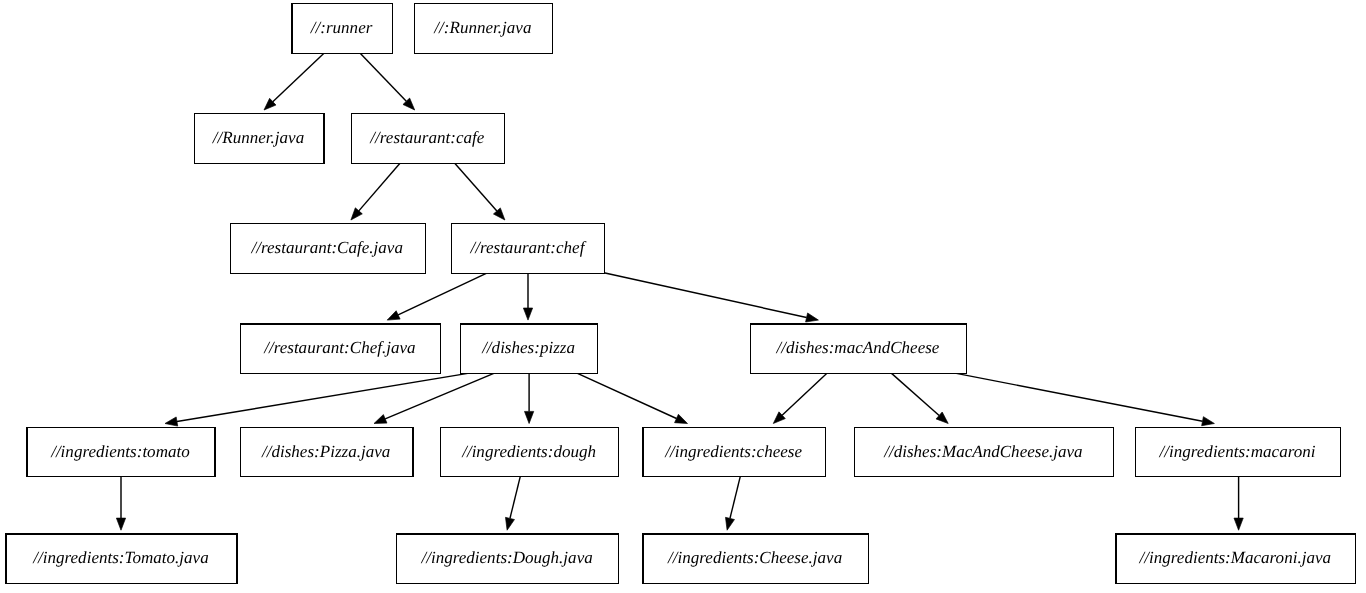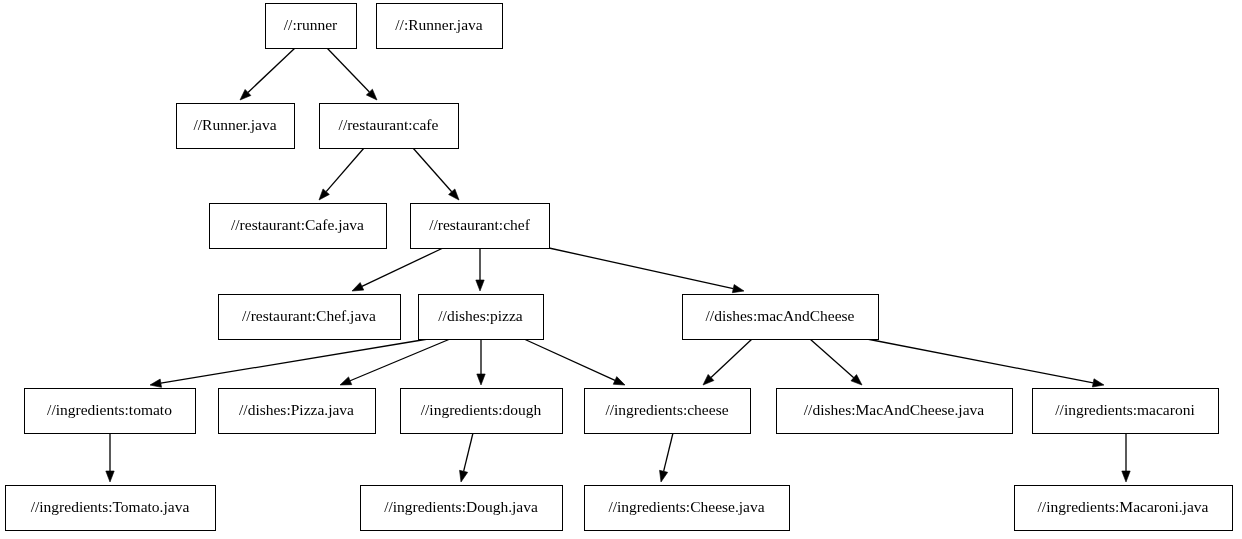--- a/index.html
+++ b/index.html
@@ -7,20 +7,21 @@
     padding: 0;
     background: #ffffff;
   }
   #graph-root {
     position: relative;
     width: 1242px;
     height: 539px;
     background: #ffffff;
     overflow: hidden;
     font-family: "Liberation Serif", "DejaVu Serif", serif;
+    font-style: italic;
   }
   #graph-svg {
     position: absolute;
     left: 0;
     top: 0;
     width: 1242px;
     height: 539px;
     display: block;
   }
   .node-rect {

